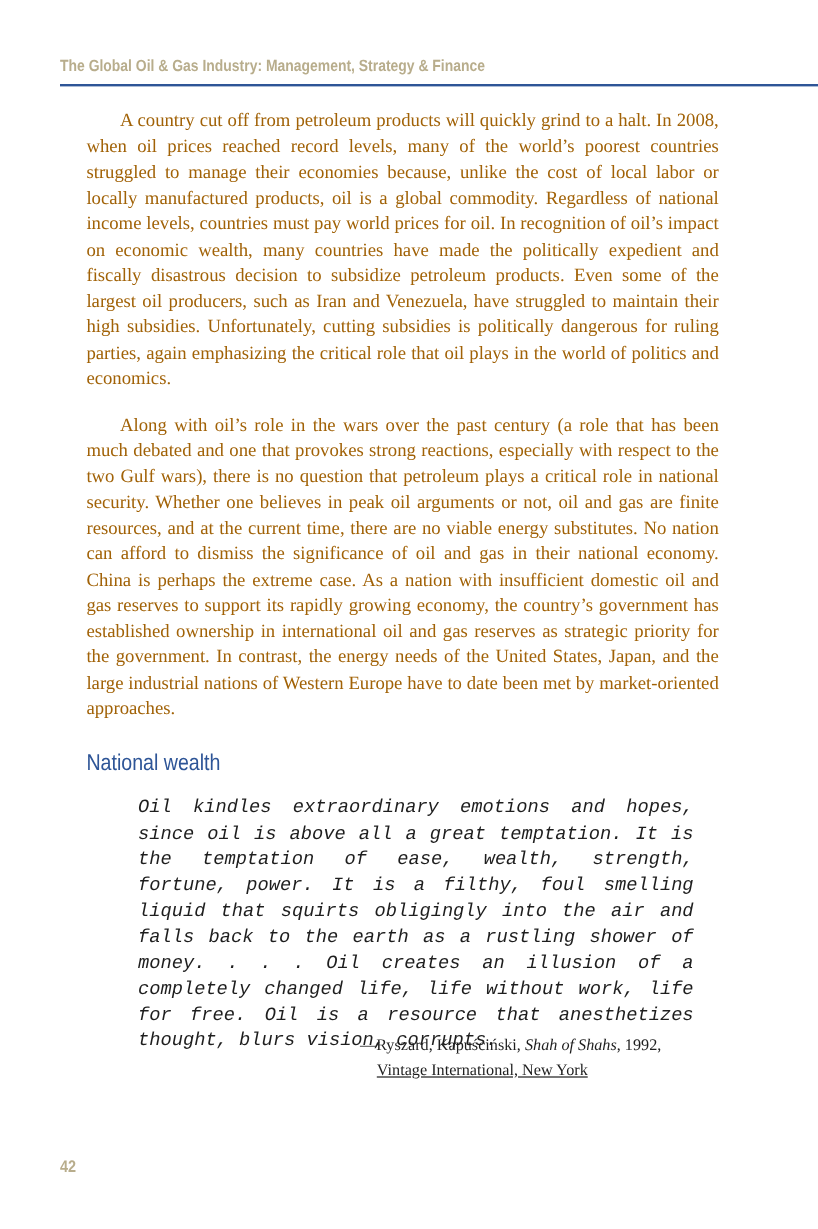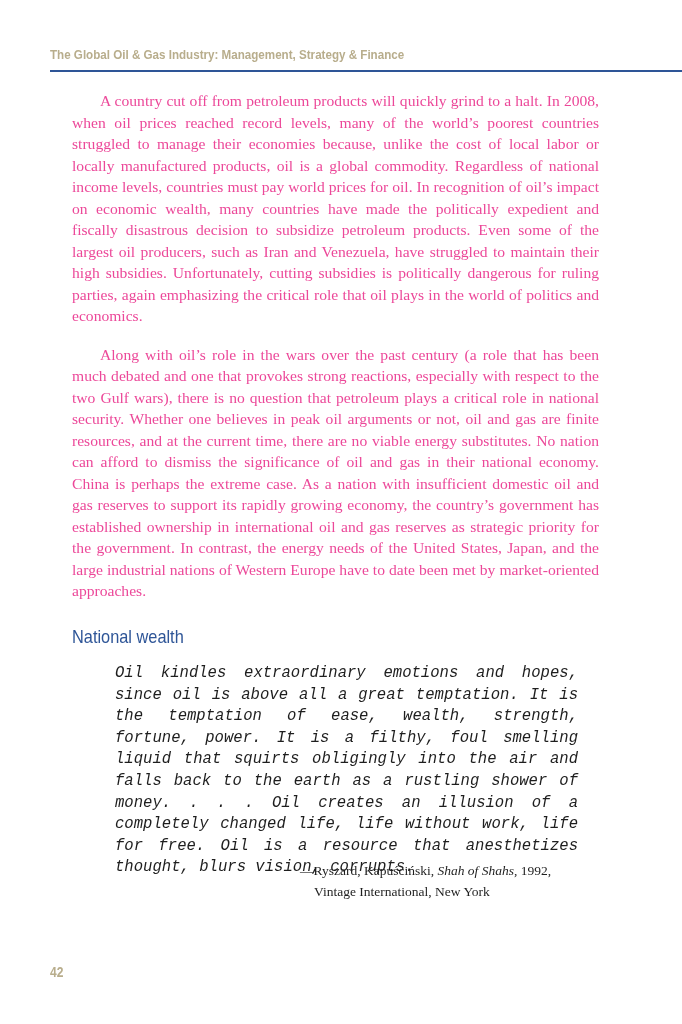--- a/index.html
+++ b/index.html
@@ -12,21 +12,21 @@
       transform: scaleX(0.86); transform-origin: left top;
       white-space: nowrap; letter-spacing: 0;
     }
     .head-rule {
       position: absolute; left: 50px; right: 0; top: 70px;
       height: 2px; background: #2e5597;
     }
     .body {
       position: absolute; left: 72px; width: 527px; top: 90px;
       font-family: "Liberation Serif", serif;
-      font-size: 15.6px; line-height: 21.5px; color: #ec4899;
+      font-size: 15.6px; line-height: 21.5px; color: #a16207;
       text-align: justify;
     }
     .body p { margin: 0; text-indent: 28px; }
     .body p.p1 { margin-bottom: 17px; }
     .section-title {
       position: absolute; left: 72px; top: 626px;
       font-family: "Liberation Sans", sans-serif;
       font-size: 19px; color: #2e5597;
       transform: scaleX(0.86); transform-origin: left top;
       white-space: nowrap;
@@ -35,21 +35,21 @@
       position: absolute; left: 115px; width: 463px; top: 663px;
       font-family: Liberation Mono, monospace; font-style: italic;
       font-size: 15.6px; line-height: 21.6px; color: #1e1e1e;
       text-align: justify; margin: 0;
     }
     .attribution {
       position: absolute; left: 300px; top: 860px;
       font-family: "Liberation Serif", serif;
       font-size: 13.5px; line-height: 21px; color: #1e1e1e;
     }
-    .attribution .line2 { padding-left: 14px; display: block; }
+    .attribution .line2 { padding-left: 14px; display: block; text-decoration: underline; }
     .page-number {
       position: absolute; left: 50px; top: 964px;
       font-family: "Liberation Sans", sans-serif; font-weight: bold;
       font-size: 14px; color: #b8ad8c;
       transform: scaleX(0.86); transform-origin: left top;
     }
   </style>
 </head>
 <body>
 

